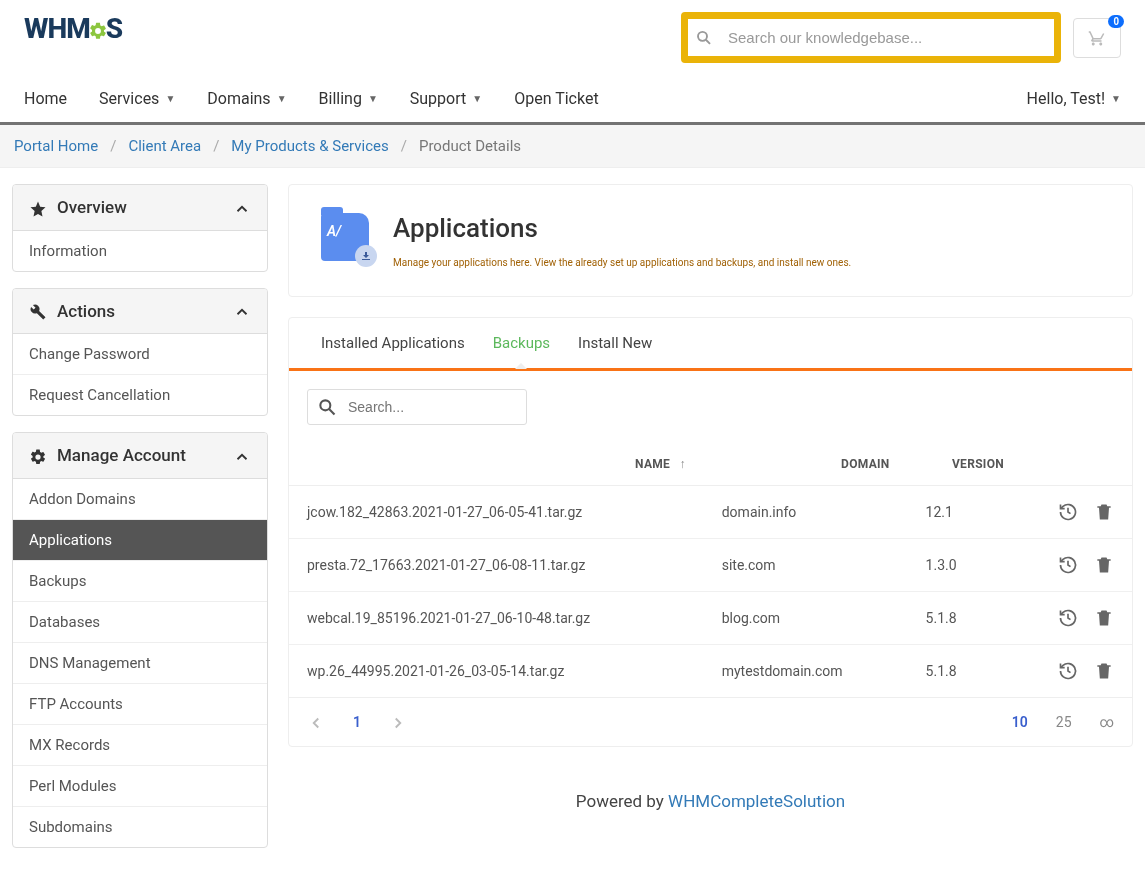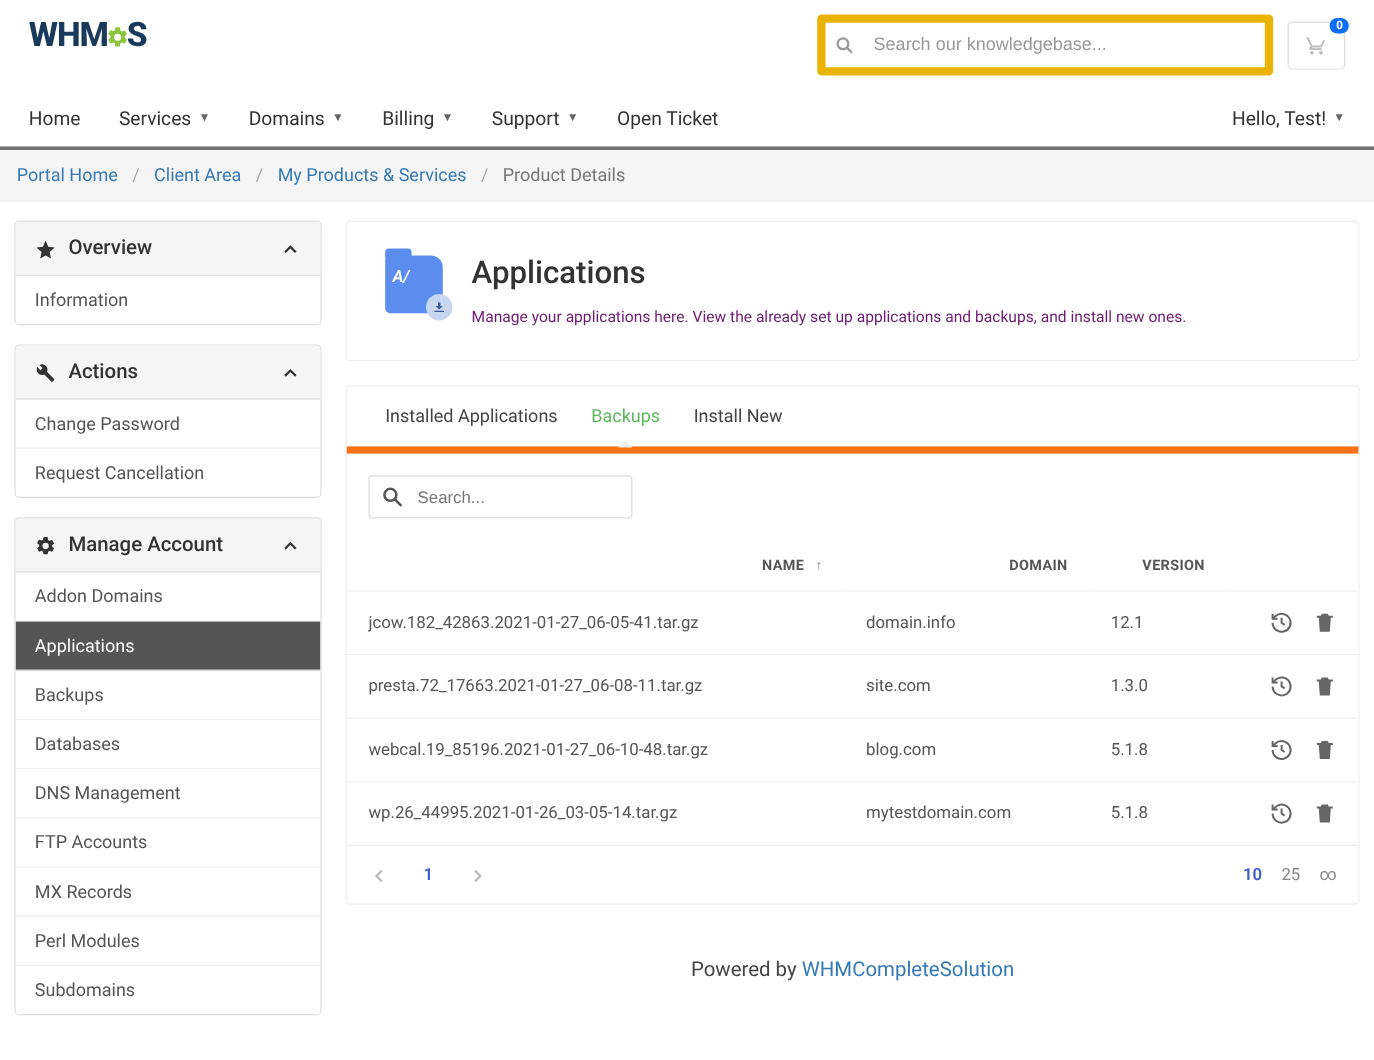--- a/index.html
+++ b/index.html
@@ -49,24 +49,24 @@
 .panel-item.active { background: #555; color: #fff; }
 
 
 .card { background: #fff; border: 1px solid #eee; border-radius: 4px; margin-bottom: 20px; }
 .card-header-apps { padding: 28px 32px; display: flex; gap: 24px; align-items: flex-start; }
 .apps-icon { width: 48px; height: 48px; background: #5b8def; border-radius: 4px 10px 4px 4px; position: relative; flex-shrink: 0; }
 .apps-icon::before { content: ""; position: absolute; top: -6px; left: 0; width: 22px; height: 8px; background: #5b8def; border-radius: 3px 3px 0 0; }
 .apps-icon-text { position: absolute; top: 10px; left: 6px; color: #fff; font-size: 14px; font-weight: 600; font-style: italic; }
 .apps-icon-badge { position: absolute; bottom: -6px; right: -8px; width: 22px; height: 22px; background: #c8d6f0; border-radius: 50%; display: flex; align-items: center; justify-content: center; color: #3a5a9a; font-size: 11px; }
 .apps-title { font-size: 26px; font-weight: 500; margin-bottom: 14px; color: #333; }
-.apps-desc { color: #701a75; font-size: 13px; }
-
-
-.tabs { display: flex; border-bottom: 6px solid #f97316; padding: 0 18px; }
+.apps-desc { color: #a16207; font-size: 10px; }
+
+
+.tabs { display: flex; border-bottom: 3px solid #f97316; padding: 0 18px; }
 .tab { padding: 16px 14px; cursor: pointer; font-size: 15px; color: #444; position: relative; }
 .tab.active { color: #5cb85c; }
 .tab.active::after { content: ""; position: absolute; left: 50%; bottom: -1px; transform: translateX(-50%); width: 0; height: 0; border-left: 6px solid transparent; border-right: 6px solid transparent; border-bottom: 6px solid #eee; }
 
 
 .table-controls { padding: 18px; }
 .table-search { position: relative; display: inline-block; }
 .table-search input { width: 220px; padding: 9px 12px 9px 40px; border: 1px solid #ddd; border-radius: 3px; font-size: 14px; }
 .table-search .icon { position: absolute; left: 10px; top: 50%; transform: translateY(-50%); color: #555; }
 
@@ -76,21 +76,21 @@
 .data-table td { padding: 16px 18px; font-size: 14px; color: #555; border-bottom: 1px solid #f0f0f0; }
 .data-table tr:last-child td { border-bottom: none; }
 .row-actions { display: flex; gap: 16px; justify-content: flex-end; }
 .row-actions .act { cursor: pointer; color: #666; }
 
 
 .pagination { display: flex; align-items: center; justify-content: space-between; padding: 14px 18px; border-top: 1px solid #eee; }
 .page-nav { display: flex; align-items: center; gap: 20px; }
 .page-nav .arrow { color: #bbb; cursor: pointer; font-size: 16px; }
 .page-nav .page-num { color: #3a5fcd; font-weight: 600; cursor: pointer; padding: 0 8px; }
-.page-sizes { display: flex; align-items: center; gap: 16px; }
+.page-sizes { display: flex; align-items: center; gap: 28px; }
 .page-sizes span { cursor: pointer; color: #888; }
 .page-sizes .active { color: #3a5fcd; font-weight: 600; }
 
 
 .footer { text-align: center; padding: 24px; font-size: 17px; color: #444; }
 .footer a { color: #337ab7; }
 
 
 svg.ico { width: 18px; height: 18px; vertical-align: middle; }
 svg.ico-lg { width: 20px; height: 20px; vertical-align: middle; }

